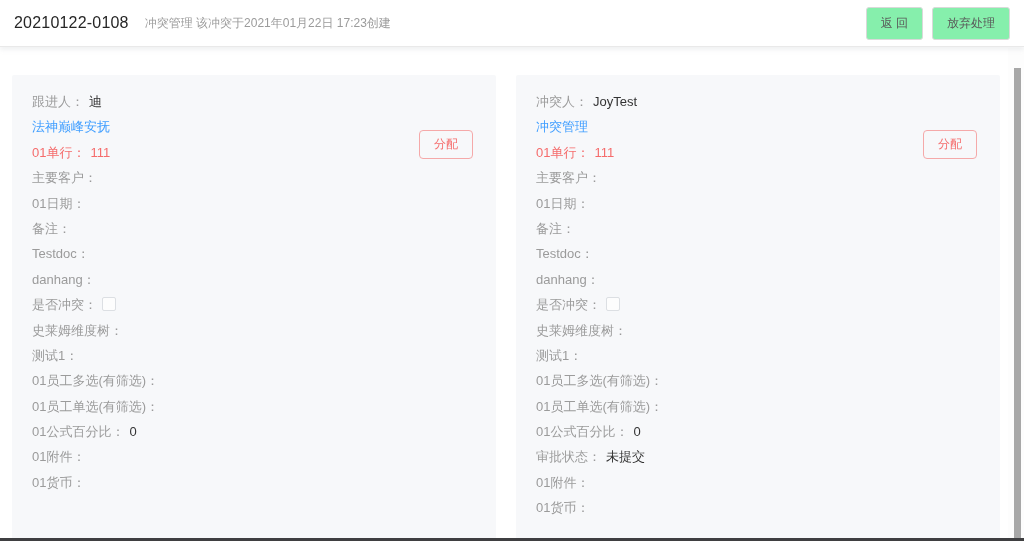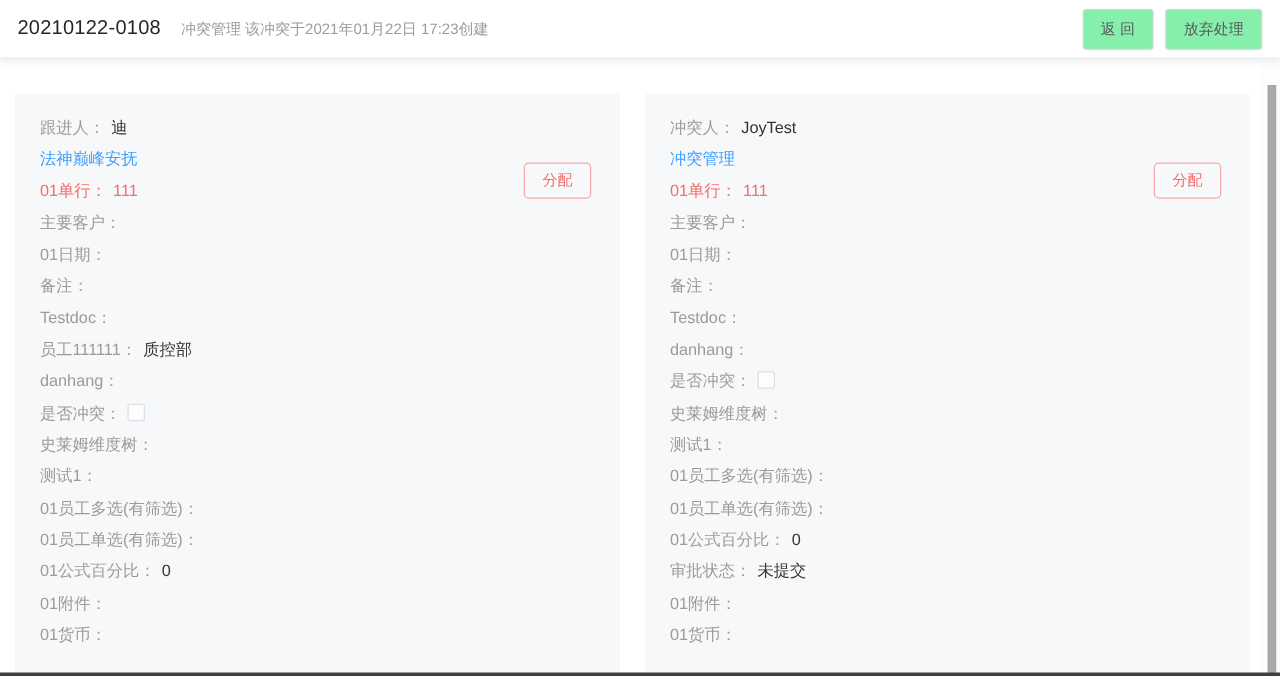--- a/index.html
+++ b/index.html
@@ -91,23 +91,20 @@
       <div class="row">
       <span class="lbl">01日期：</span><span class="val"></span>
     </div>
       <div class="row">
       <span class="lbl">备注：</span><span class="val"></span>
     </div>
       <div class="row">
       <span class="lbl">Testdoc：</span><span class="val"></span>
     </div>
       <div class="row">
-      <span class="lbl">员工111111：</span><span class="val">质控部</span>
-    </div>
-      <div class="row">
       <span class="lbl">danhang：</span><span class="val"></span>
     </div>
       <div class="row">
       <span class="lbl">是否冲突：</span><span class="checkbox" style="display: inline-block;"></span><span class="val"></span>
     </div>
       <div class="row">
       <span class="lbl">史莱姆维度树：</span><span class="val"></span>
     </div>
       <div class="row">
       <span class="lbl">测试1：</span><span class="val"></span>

